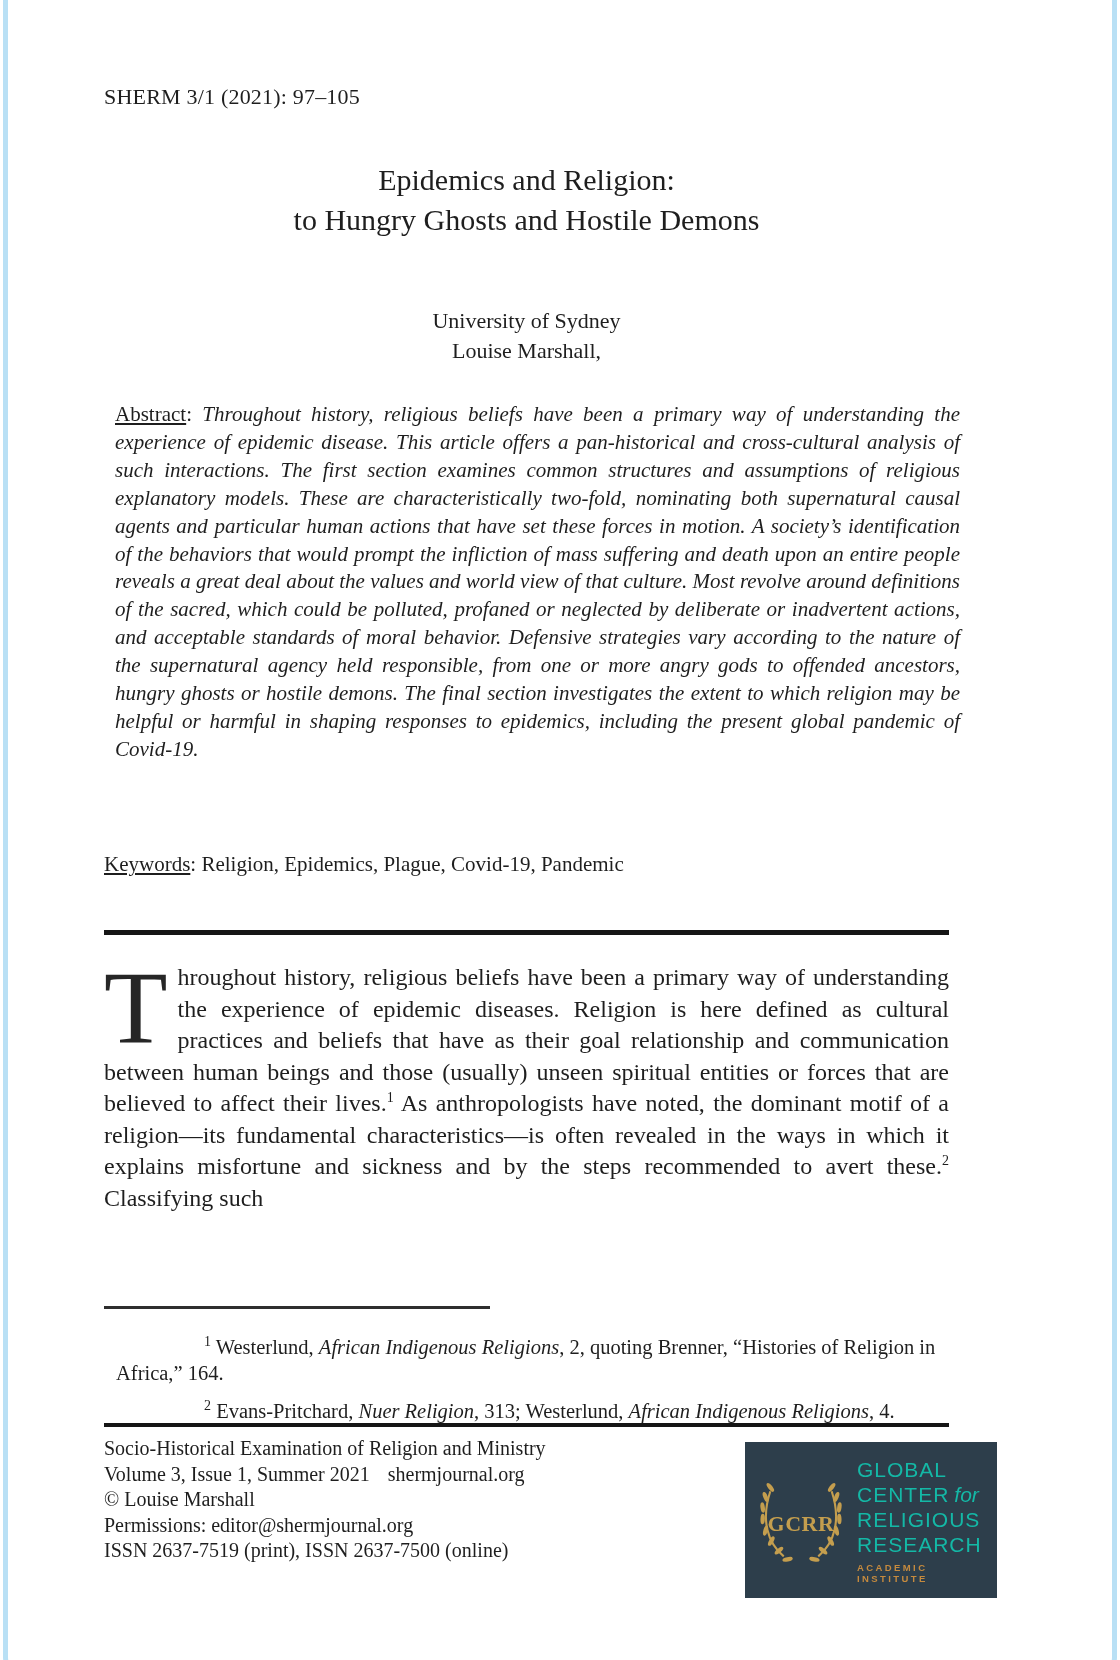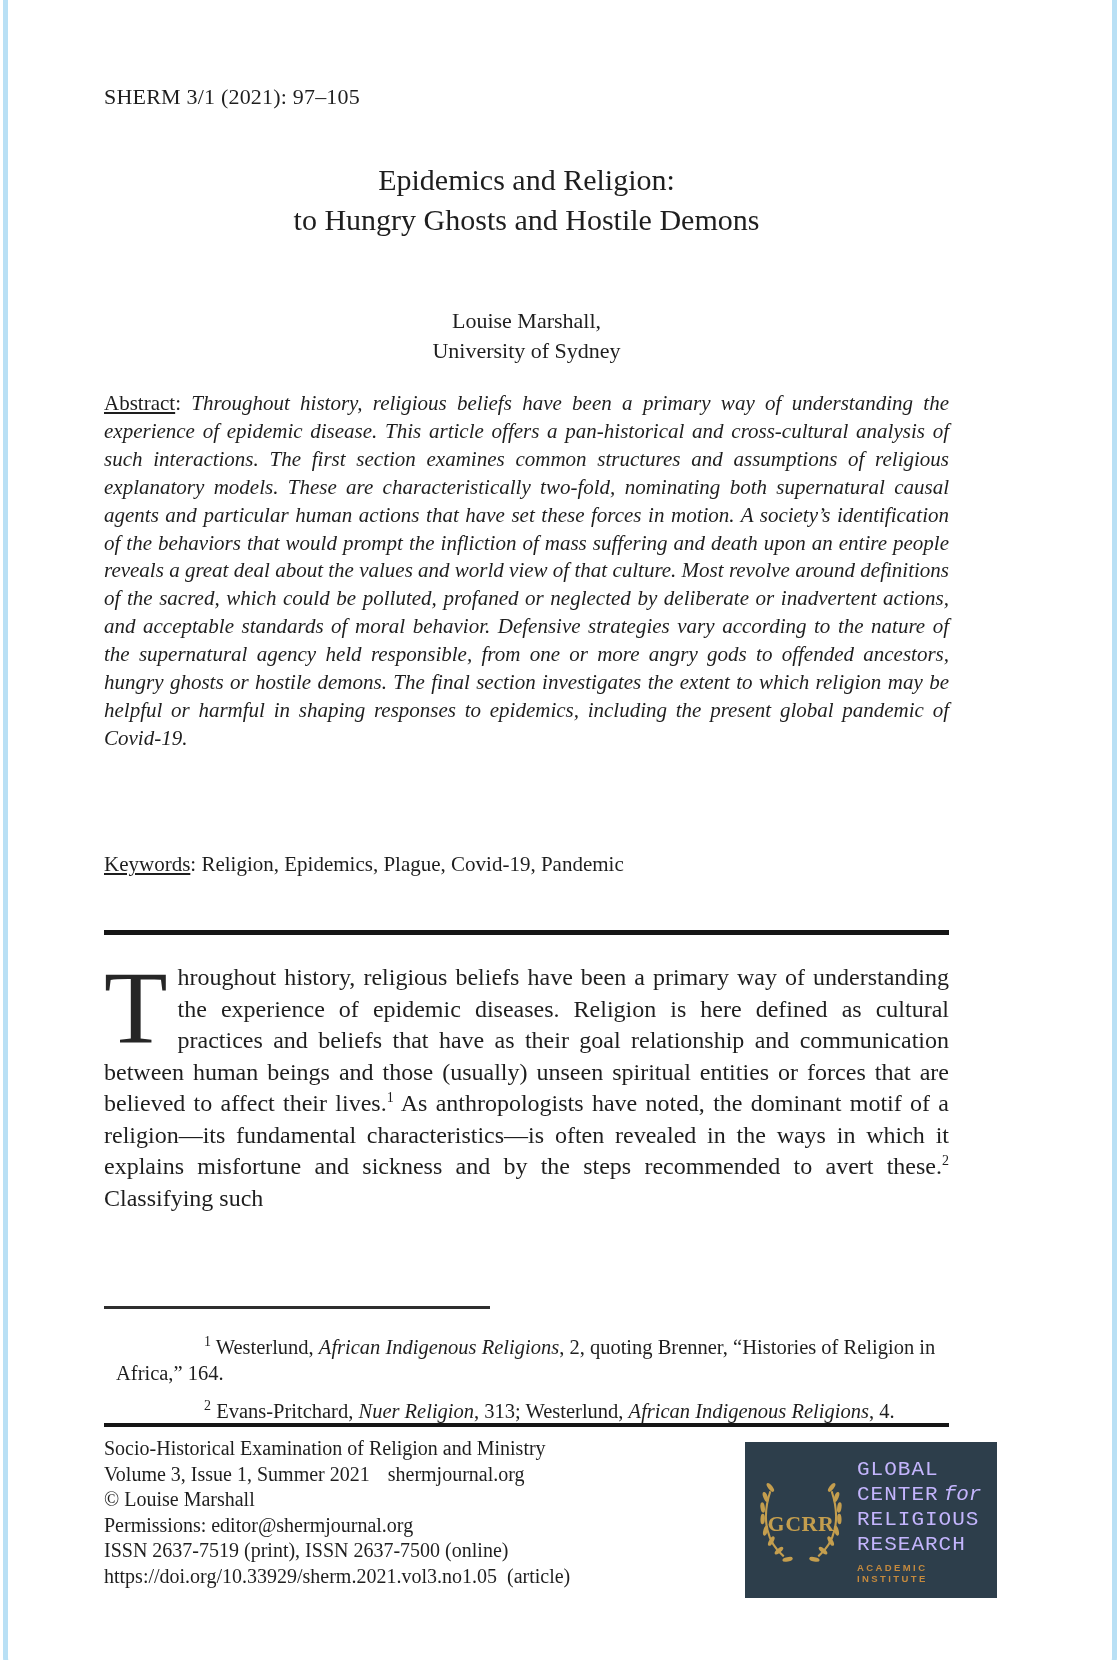--- a/index.html
+++ b/index.html
@@ -21,21 +21,21 @@
   .title{
     position:absolute;left:104px;top:160px;width:845px;margin:0;
     text-align:center;font-size:30px;font-weight:normal;line-height:40px;
   }
   .title span{display:block;}
   .author{
     position:absolute;left:104px;top:306px;width:845px;
     text-align:center;font-size:22px;line-height:30px;
   }
   .abstract{
-    position:absolute;left:104px;top:390px;width:845px;margin:0;
+    position:absolute;left:104px;top:390px;width:845px;margin:11px;
     font-size:21px;line-height:27.9px;text-align:justify;
   }
   .abstract .it, .it{font-style:italic;}
   .u{text-decoration:underline;}
   .keywords{
     position:absolute;left:104px;top:852px;width:845px;margin:0;
     font-size:21px;
   }
   .rule-thick{
     position:absolute;left:104px;top:930px;width:845px;height:5px;
@@ -70,22 +70,22 @@
   .gap{margin-left:18px;}
   .gap2{margin-left:10px;}
   .logo{
     position:absolute;left:745px;top:1442px;width:252px;height:156px;
     background:#2d3e4b;display:flex;align-items:center;
     padding:0;box-sizing:border-box;
   }
   .logo-left{width:112px;display:flex;justify-content:center;align-items:center;}
   .logo-right{flex:1;padding-right:6px;}
   .ll{
-    color:#c4b5fd;font-size:21px;line-height:25px;letter-spacing:1px;
-    font-family:Liberation Mono, monospace;
+    color:#14b8a6;font-size:21px;line-height:25px;letter-spacing:1px;
+    font-family:Liberation Sans, sans-serif;
   }
   .for{font-style:italic;margin-left:5px;letter-spacing:0;}
   .tagline{
     margin-top:5px;color:#c58a3e;font-size:9.5px;font-weight:bold;
     letter-spacing:2.4px;font-family:"Liberation Sans","DejaVu Sans",sans-serif;
   }
   .gcrr-text{
     font-family:"Liberation Serif","DejaVu Serif",serif;
     font-weight:bold;font-size:23px;fill:#c49e4e;letter-spacing:.5px;
   }
@@ -98,22 +98,22 @@
   <div class="blue-frame"></div>
 
   <div class="header">SHERM 3/1 (2021): 97–105</div>
 
   <h1 class="title">
     <span>Epidemics and Religion:</span>
     <span>to Hungry Ghosts and Hostile Demons</span>
   </h1>
 
   <div class="author">
+    <div>University of Sydney</div>
     <div>Louise Marshall,</div>
-    <div>University of Sydney</div>
   </div>
 
   <p class="abstract"><span class="u">Abstract</span><span>: </span><span class="it">Throughout history, religious beliefs have been a primary way of understanding the experience of epidemic disease. This article offers a pan-historical and cross-cultural analysis of such interactions. The first section examines common structures and assumptions of religious explanatory models. These are characteristically two-fold, nominating both supernatural causal agents and particular human actions that have set these forces in motion. A society’s identification of the behaviors that would prompt the infliction of mass suffering and death upon an entire people reveals a great deal about the values and world view of that culture. Most revolve around definitions of the sacred, which could be polluted, profaned or neglected by deliberate or inadvertent actions, and acceptable standards of moral behavior. Defensive strategies vary according to the nature of the supernatural agency held responsible, from one or more angry gods to offended ancestors, hungry ghosts or hostile demons. The final section investigates the extent to which religion may be helpful or harmful in shaping responses to epidemics, including the present global pandemic of Covid-19.</span></p>
 
   <p class="keywords"><span class="u">Keywords</span><span>: </span><span>Religion, Epidemics, Plague, Covid-19, Pandemic</span></p>
 
   <div class="rule-thick"></div>
 
   <p class="bodytext"><span class="dropcap">T</span><span>hroughout history, religious beliefs have been a primary way of understanding the experience of epidemic diseases. Religion is here defined as cultural practices and beliefs that have as their goal relationship and communication between human beings and those (usually) unseen spiritual entities or forces that are believed to affect their lives.</span><sup>1</sup><span> As anthropologists have noted, the dominant motif of a religion—its fundamental characteristics—is often revealed in the ways in which it explains misfortune and sickness and by the steps recommended to avert these.</span><sup>2</sup><span> Classifying such</span></p>
 
@@ -125,21 +125,20 @@
   </div>
 
   <div class="footer-rule"></div>
 
   <div class="footer">
     <div>Socio-Historical Examination of Religion and Ministry</div>
     <div><span>Volume 3, Issue 1, Summer 2021</span><span class="gap">shermjournal.org</span></div>
     <div>© Louise Marshall</div>
     <div>Permissions: editor@shermjournal.org</div>
     <div>ISSN 2637-7519 (print), ISSN 2637-7500 (online)</div>
-    <div><span>https://doi.org/10.33929/sherm.2021.vol3.no1.05</span><span class="gap2">(article)</span></div>
   </div>
 
   <div class="logo">
     <div class="logo-left">
       <svg width="104" height="92" viewBox="0 0 108 96">
         <g fill="none" stroke="#c49e4e" stroke-width="2.2">
           <path d="M36,86 C19,72 12,48 22,18"></path>
           <path d="M72,86 C89,72 96,48 86,18"></path>
         </g>
         <g fill="#c49e4e">

